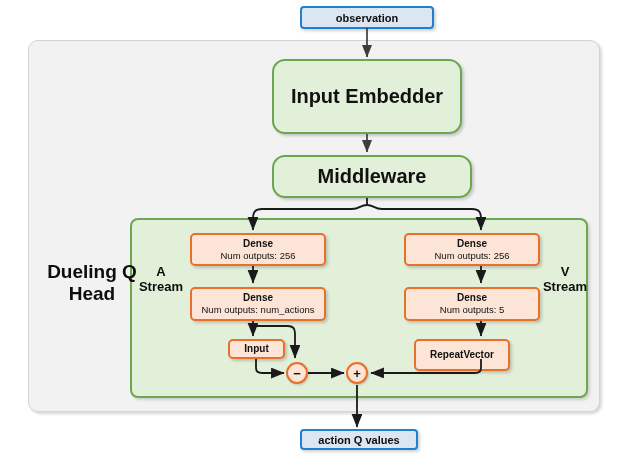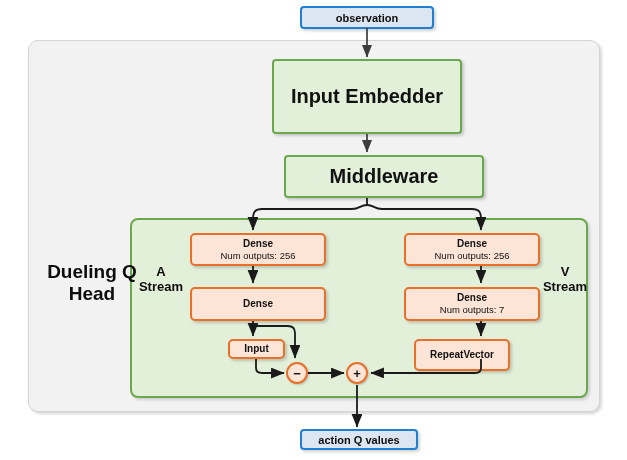--- a/index.html
+++ b/index.html
@@ -57,21 +57,21 @@
     background: #dce6f2;
     border: 2px solid #1f7fd0;
     border-radius: 4px;
     color: #0d0d0d;
     font-size: 11px;
     font-weight: bold;
   }
   .green-node {
     background: #e2efd9;
     border: 2px solid #6aa84f;
-    border-radius: 4px;
+    border-radius: 13px;
     color: #111111;
     font-size: 20px;
     font-weight: bold;
   }
   .orange-node {
     background: #fce4d6;
     border: 2px solid #e8702a;
     border-radius: 5px;
     color: #111111;
   }
@@ -179,21 +179,21 @@
   </svg>
 
   <div class="node blue-node" style="left:300px; top:6px; width:134px; height:23px;">
     <span>observation</span>
   </div>
 
   <div class="node green-node" style="left:272px; top:59px; width:190px; height:75px;">
     <span>Input Embedder</span>
   </div>
 
-  <div class="node green-node" style="left:284px; top:155px; width:200px; height:43px;">
+  <div class="node green-node" style="left:272px; top:155px; width:200px; height:43px;">
     <span>Middleware</span>
   </div>
 
   <div class="big-label label-head" style="left:30px; top:261px; width:124px;">
     <div>Dueling Q</div>
     <div>Head</div>
   </div>
 
   <div class="big-label label-stream" style="left:134px; top:264px; width:54px;">
     <div>A</div>
@@ -205,34 +205,35 @@
     <div>Stream</div>
   </div>
 
   <div class="node orange-node" style="left:190px; top:233px; width:136px; height:33px;">
     <span class="title">Dense</span>
     <span class="sub">Num outputs: 256</span>
   </div>
 
   <div class="node orange-node" style="left:190px; top:287px; width:136px; height:34px;">
     <span class="title">Dense</span>
+    <span class="sub">Num outputs: num_actions</span>
   </div>
 
   <div class="node orange-node single" style="left:228px; top:339px; width:57px; height:20px;">
     <span class="title">Input</span>
   </div>
 
   <div class="node orange-node" style="left:404px; top:233px; width:136px; height:33px;">
     <span class="title">Dense</span>
     <span class="sub">Num outputs: 256</span>
   </div>
 
   <div class="node orange-node" style="left:404px; top:287px; width:136px; height:34px;">
     <span class="title">Dense</span>
-    <span class="sub">Num outputs: 7</span>
+    <span class="sub">Num outputs: 5</span>
   </div>
 
   <div class="node orange-node single" style="left:414px; top:339px; width:96px; height:32px;">
     <span class="title">RepeatVector</span>
   </div>
 
   <div class="op-circle" style="left:286px; top:362px;">
     <span>−</span>
   </div>
 

